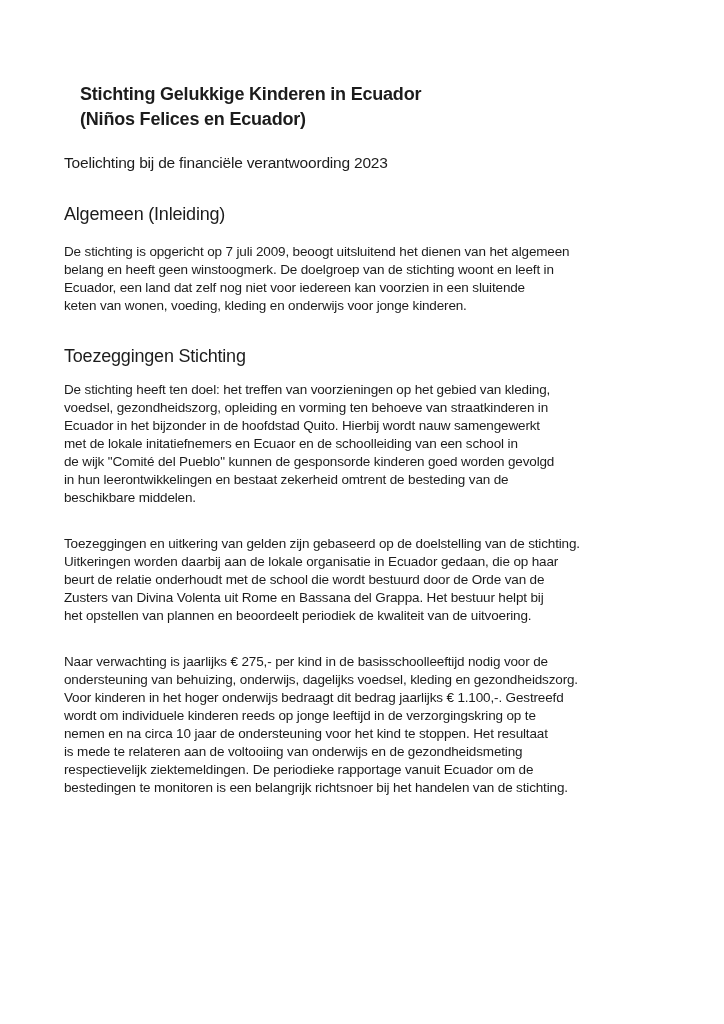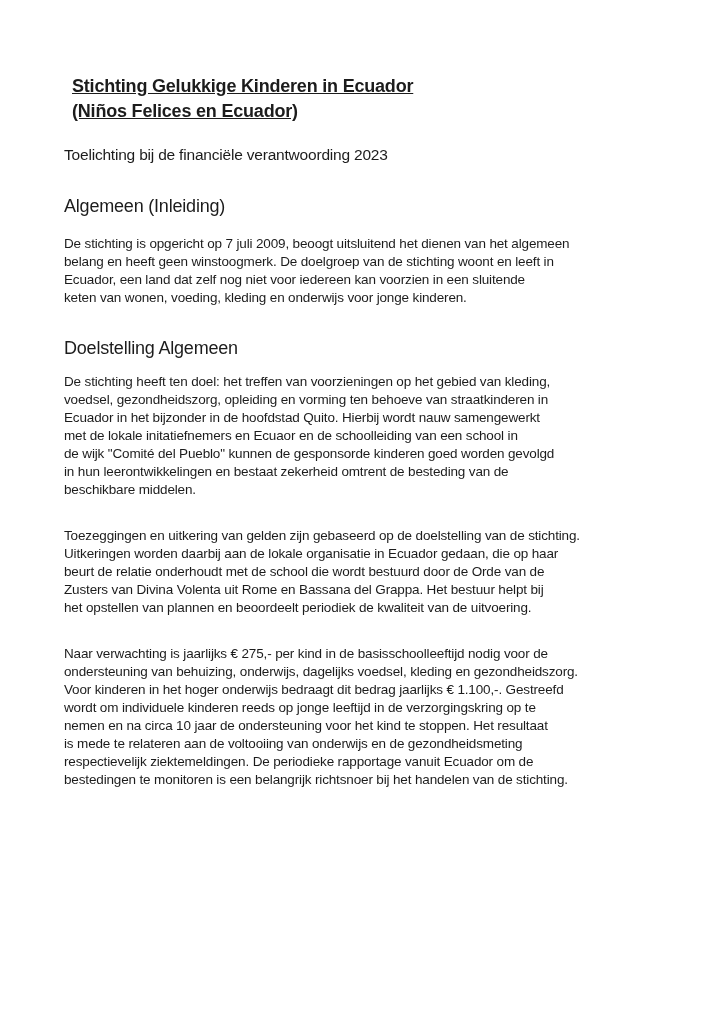--- a/index.html
+++ b/index.html
@@ -12,27 +12,26 @@
     width: 724px;
     height: 1024px;
     box-sizing: border-box;
     background: #ffffff;
     padding: 66px 28px 0 64px;
     font-family: "Liberation Sans", "DejaVu Sans", sans-serif;
     color: #1c1c1c;
     overflow: hidden;
   }
   .doc-title {
-    margin: 8px;
+    margin: 16px;
     font-size: 18px;
     line-height: 25px;
     font-weight: 700;
     white-space: pre-line;
     letter-spacing: -0.2px;
-    text-decoration: underline;
   }
   .doc-subtitle {
     margin: 21px 0 0 0;
     font-size: 15.5px;
     line-height: 20px;
     font-weight: 400;
     letter-spacing: -0.2px;
   }
   .sec-heading {
     margin: 32px 0 0 0;
@@ -67,21 +66,21 @@
 
   <h2 class="doc-subtitle">Toelichting bij de financiële verantwoording 2023</h2>
 
   <h3 class="sec-heading">Algemeen (Inleiding)</h3>
 
   <p class="para mt20">De stichting is opgericht op 7 juli 2009, beoogt uitsluitend het dienen van het algemeen
 belang en heeft geen winstoogmerk. De doelgroep van de stichting woont en leeft in
 Ecuador, een land dat zelf nog niet voor iedereen kan voorzien in een sluitende
 keten van wonen, voeding, kleding  en onderwijs voor jonge kinderen.</p>
 
-  <h3 class="sec-heading">Doelstelling Algemeen</h3>
+  <h3 class="sec-heading">Toezeggingen Stichting</h3>
 
   <p class="para mt16">De stichting heeft ten doel: het treffen van voorzieningen op het gebied van kleding,
 voedsel, gezondheidszorg, opleiding en vorming ten behoeve van straatkinderen in
 Ecuador in het bijzonder in de hoofdstad Quito. Hierbij wordt nauw samengewerkt
 met de lokale initatiefnemers en Ecuaor en de schoolleiding van een school in
 de wijk "Comité del Pueblo" kunnen de gesponsorde kinderen goed worden gevolgd
 in hun leerontwikkelingen en bestaat zekerheid omtrent de besteding van de
 beschikbare middelen.</p>
 
   <p class="para">Toezeggingen en uitkering van gelden zijn gebaseerd op de doelstelling van de stichting.

